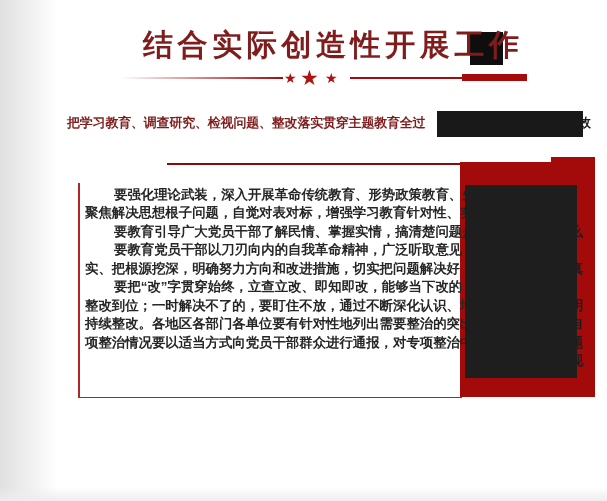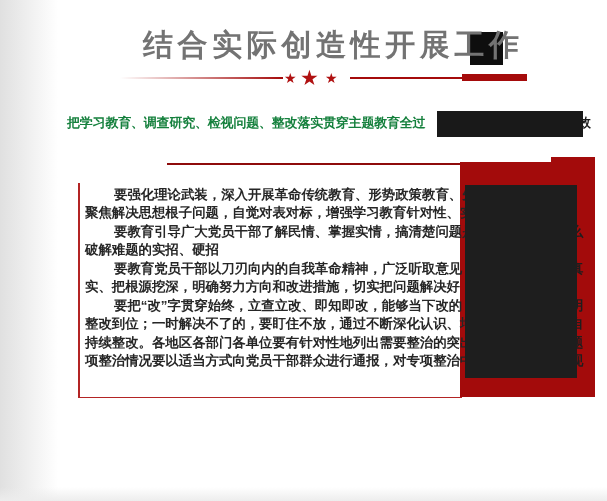--- a/index.html
+++ b/index.html
@@ -13,35 +13,35 @@
   }
   .bottom-shadow{
     position:absolute;left:0;bottom:0;width:607px;height:14px;z-index:0;
     background:linear-gradient(to bottom,rgba(255,255,255,0),#ededed);
   }
   
   .title-box{position:absolute;left:470px;top:32px;width:33px;height:33px;background:#0e0e0e;z-index:2;}
   .title{
     position:absolute;left:143px;top:26px;margin:0;z-index:3;white-space:nowrap;
     font-family:"DejaVu Serif",serif;font-weight:bold;font-size:30px;line-height:38px;
-    letter-spacing:4.6px;color:#737373;
+    letter-spacing:4.6px;color:#7f1d1d;
   }
   
   .dline{position:absolute;height:2.6px;z-index:1;}
   .dline-left{left:120px;top:76.5px;width:163px;background:linear-gradient(to right,rgba(176,17,17,0),#a50b0b);}
   .dline-right{left:350px;top:76.5px;width:112px;background:#a50b0b;}
   .dblock{position:absolute;left:462px;top:74px;width:65px;height:6.5px;background:#a50b0b;z-index:1;}
   .star{position:absolute;color:#b01111;z-index:1;line-height:1;}
   .star.s1{left:284px;top:71px;font-size:14px;}
   .star.s2{left:300px;top:67px;font-size:21px;}
   .star.s3{left:325px;top:71px;font-size:14px;}
   
   .subtitle{
     position:absolute;left:67px;top:114px;z-index:2;white-space:nowrap;
-    font-size:13px;letter-spacing:-0.2px;font-weight:bold;color:#15803d;
+    font-size:13px;letter-spacing:-0.2px;font-weight:bold;color:#7f1d1d;
   }
   .subtitle-tail{
     position:absolute;left:578px;top:114px;z-index:2;
     font-size:13px;font-weight:bold;color:#1b1b1b;
   }
   .subtitle-box{position:absolute;left:437px;top:111px;width:146px;height:26px;background:#191919;z-index:4;}
   
   .thin-red-line{position:absolute;left:167px;top:163px;width:293px;height:1.7px;background:#8e0b0b;z-index:1;}
   .red-block{position:absolute;left:460px;top:162px;width:135px;height:235px;background:#a30b0b;z-index:1;}
   .red-block-tab{position:absolute;left:551px;top:157px;width:44px;height:7px;background:#a30b0b;z-index:1;}
@@ -89,21 +89,20 @@
   <div class="red-block"></div>
   <div class="red-block-tab"></div>
 
   <div class="frame-left"></div>
   <div class="frame-bottom"></div>
 
   <div class="body-text">
     <div class="bline indent">要强化理论武装，深入开展革命传统教育、形势政策教育、先进</div>
     <div class="bline">聚焦解决思想根子问题，自觉对表对标，增强学习教育针对性、实效</div>
     <div class="bline indent">要教育引导广大党员干部了解民情、掌握实情，搞清楚问题是什</div>
-    <div class="bline">破解难题的实招、硬招</div>
     <div class="bline indent">要教育党员干部以刀刃向内的自我革命精神，广泛听取意见，认</div>
     <div class="bline">实、把根源挖深，明确努力方向和改进措施，切实把问题解决好</div>
     <div class="bline indent">要把“改”字贯穿始终，立查立改、即知即改，能够当下改的，</div>
     <div class="bline">整改到位；一时解决不了的，要盯住不放，通过不断深化认识、增强</div>
     <div class="bline">持续整改。各地区各部门各单位要有针对性地列出需要整治的突出问</div>
     <div class="bline">项整治情况要以适当方式向党员干部群众进行通报，对专项整治中发</div>
   </div>
 
   <span class="frag" style="top:223px">么</span>
   <span class="frag" style="top:260px">真</span>

